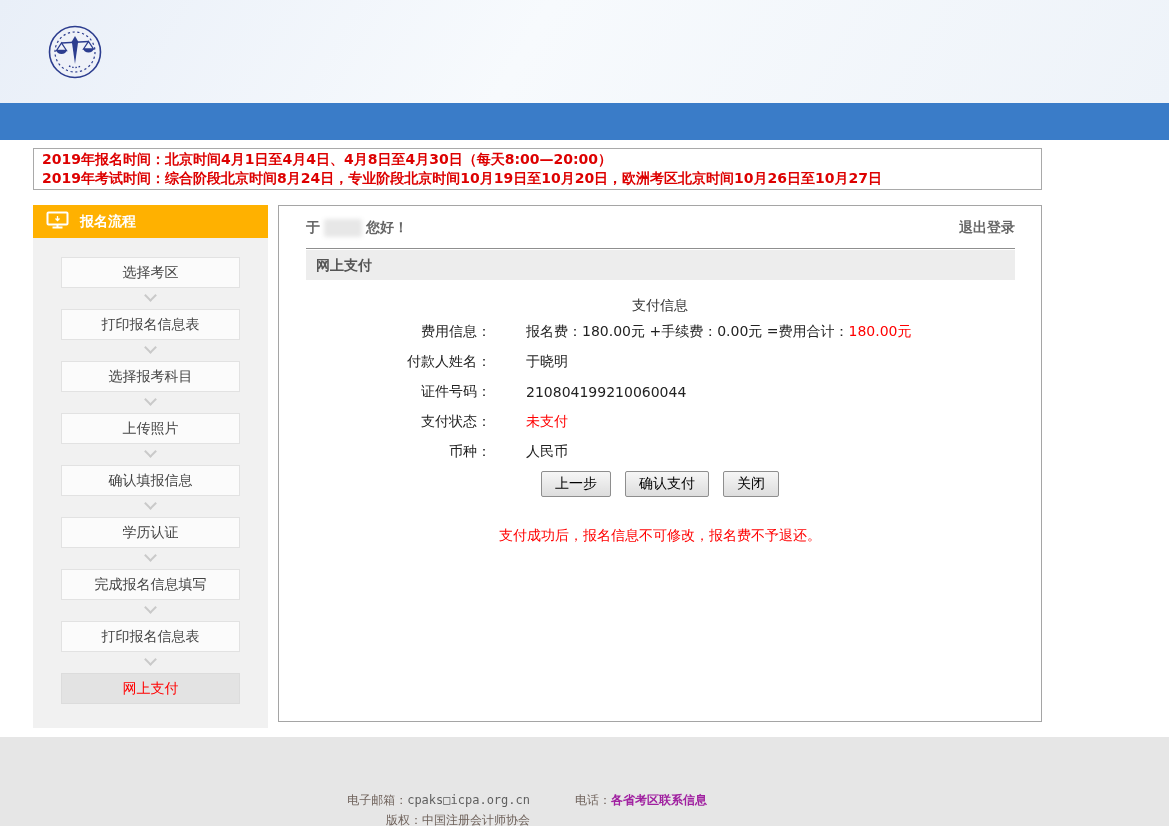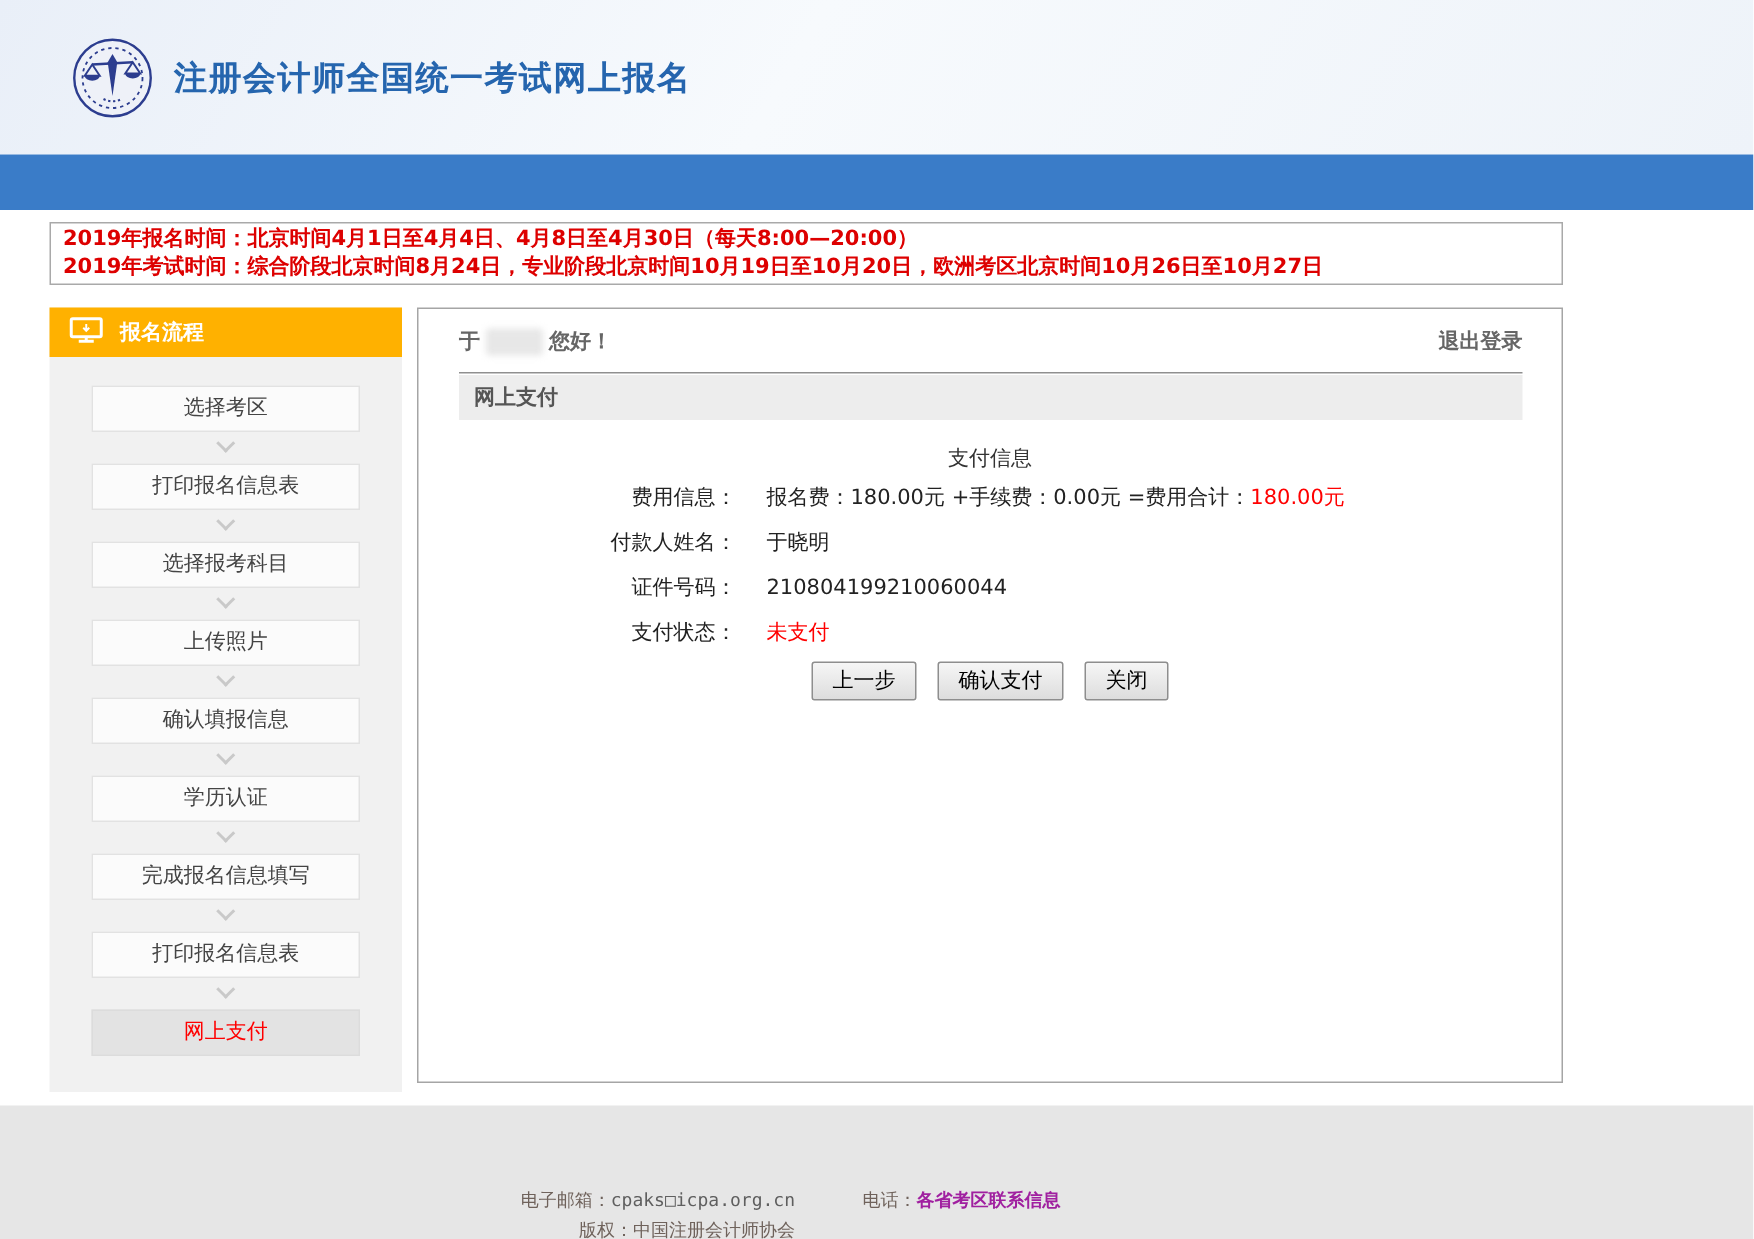--- a/index.html
+++ b/index.html
@@ -69,21 +69,21 @@
   .greet-divider { margin:0 26px 0 27px; border-bottom:1px solid #8f8f8f; }
   .section-bar {
     margin:1px 26px 0 27px; height:30px; background:#ededed;
     line-height:30px; padding-left:10px;
     font-size:14px; font-weight:bold; color:#555;
   }
 
   .pay-title { text-align:center; font-size:14px; color:#333; margin:17px 0 2px; }
   .pay-row { display:flex; align-items:center; height:30px; font-size:14px; color:#222; }
   .pay-label { width:212px; text-align:right; }
-  .pay-value { margin-left:20px; }
+  .pay-value { margin-left:35px; }
   .red { color:#ff0000; }
 
   .btn-row { display:flex; justify-content:center; gap:14px; margin-top:4px; }
   .btn {
     font-family:inherit; font-size:14px; color:#000;
     padding:3px 13px; cursor:pointer;
     background:linear-gradient(#f6f6f6,#dddddd);
     border:1px solid #8e8e8e; border-radius:2px;
   }
 
@@ -109,21 +109,20 @@
       <circle cx="27" cy="27" r="20" fill="none" stroke="#2c3d8f" stroke-width="1.2" stroke-dasharray="2.2 2.6"></circle>
       <path d="M27 11 l3.2 5.5 -3.2 22.5 -3.2 -22.5 z" fill="#2c3d8f"></path>
       <line x1="13.5" y1="18" x2="40.5" y2="16.5" stroke="#2c3d8f" stroke-width="1.6"></line>
       <path d="M8.5 25.5 h10 l-5 -7.5 z" fill="none" stroke="#2c3d8f" stroke-width="1.3"></path>
       <path d="M8.5 25.5 a5 3.4 0 0 0 10 0 z" fill="#2c3d8f"></path>
       <path d="M35.5 24 h10 l-5 -7.5 z" fill="none" stroke="#2c3d8f" stroke-width="1.3"></path>
       <path d="M35.5 24 a5 3.4 0 0 0 10 0 z" fill="#2c3d8f"></path>
       <path d="M21 41 q6 3 12 0" fill="none" stroke="#2c3d8f" stroke-width="1.4" stroke-dasharray="1.5 1.8"></path>
     </svg>
   </div>
-  <div class="site-title">注册会计师全国统一考试网上报名</div>
 </div>
 
 <div class="blue-bar"></div>
 
 <div class="notice-box">
   <div>2019年报名时间：北京时间4月1日至4月4日、4月8日至4月30日（每天8:00—20:00）</div>
   <div>2019年考试时间：综合阶段北京时间8月24日，专业阶段北京时间10月19日至10月20日，欧洲考区北京时间10月26日至10月27日</div>
 </div>
 
 <div class="content-wrap">
@@ -204,28 +203,33 @@
         <span class="pay-value">于晓明</span>
       </div>
       <div class="pay-row">
         <span class="pay-label">证件号码：</span>
         <span class="pay-value">210804199210060044</span>
       </div>
       <div class="pay-row">
         <span class="pay-label">支付状态：</span>
         <span class="pay-value red">未支付</span>
       </div>
+      <div class="pay-row">
+        <span class="pay-label">币种：</span>
+        <span class="pay-value">人民币</span>
+      </div>
     </div>
 
     <div class="btn-row">
       <button class="btn">上一步</button>
       <button class="btn">确认支付</button>
       <button class="btn">关闭</button>
     </div>
 
+    <div class="pay-warning">支付成功后，报名信息不可修改，报名费不予退还。</div>
 
   </div>
 </div>
 
 <div class="site-footer">
   <div class="footer-table">
     <div class="f-right">
       <span>电子邮箱：</span><span class="mono">cpaks□icpa.org.cn</span>
     </div>
     <div>

